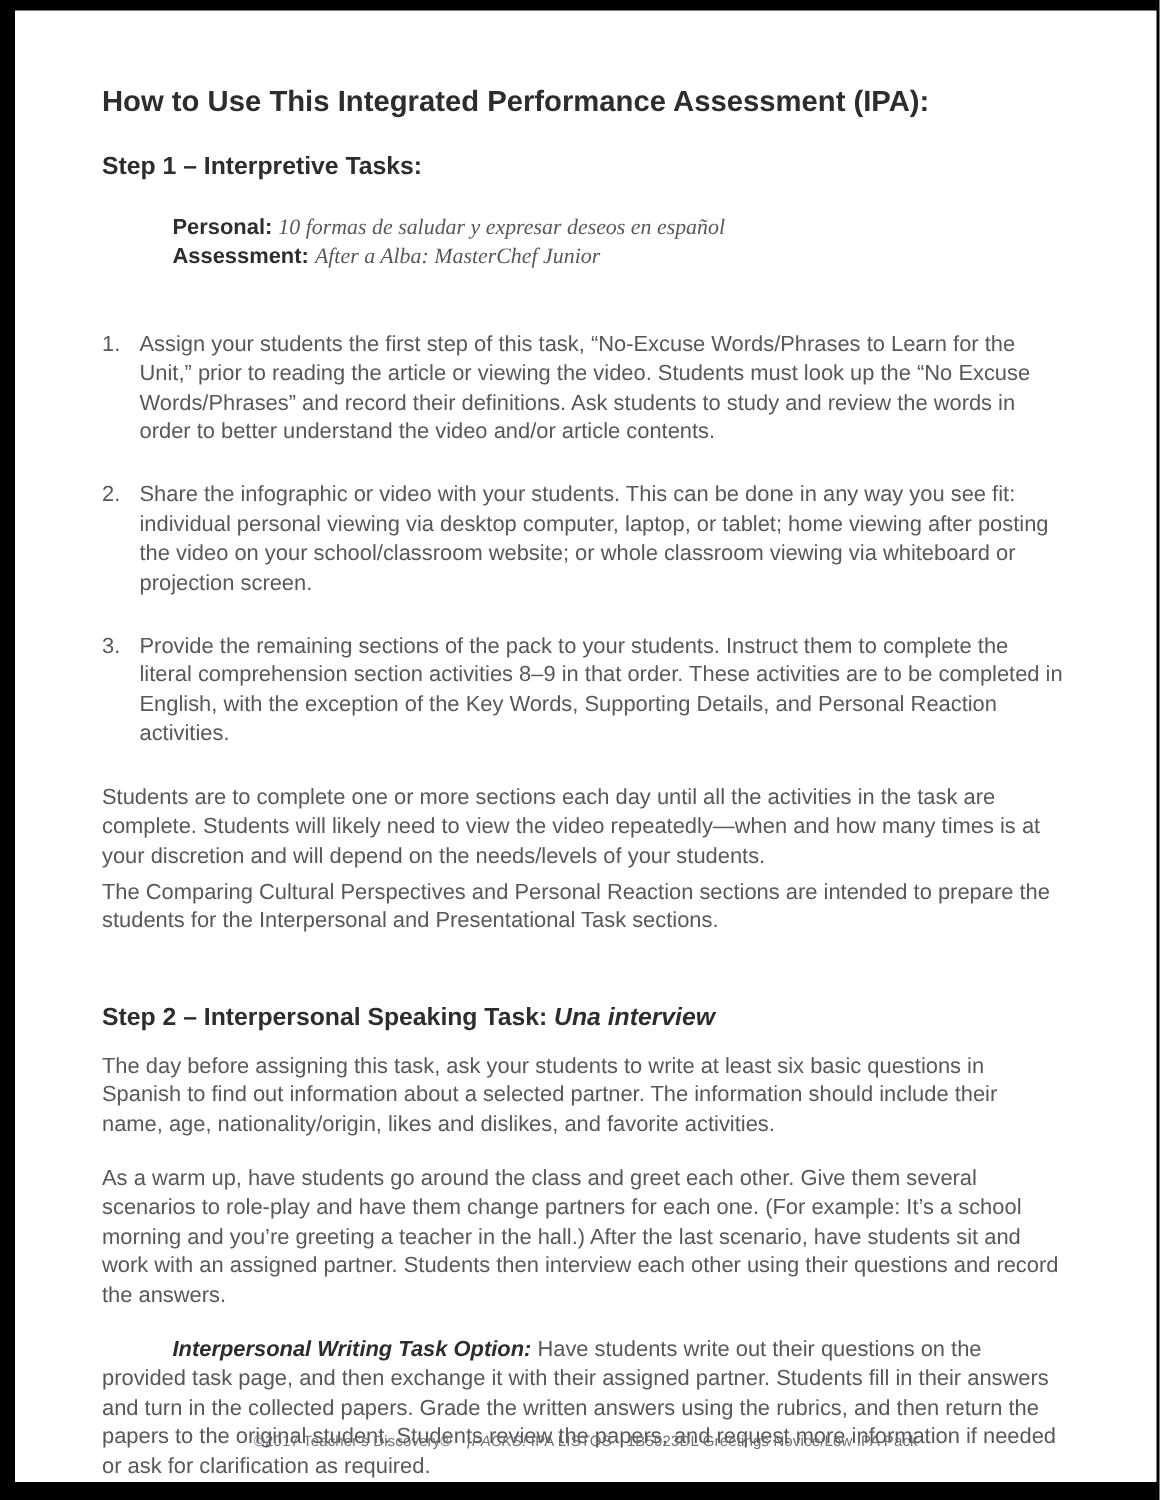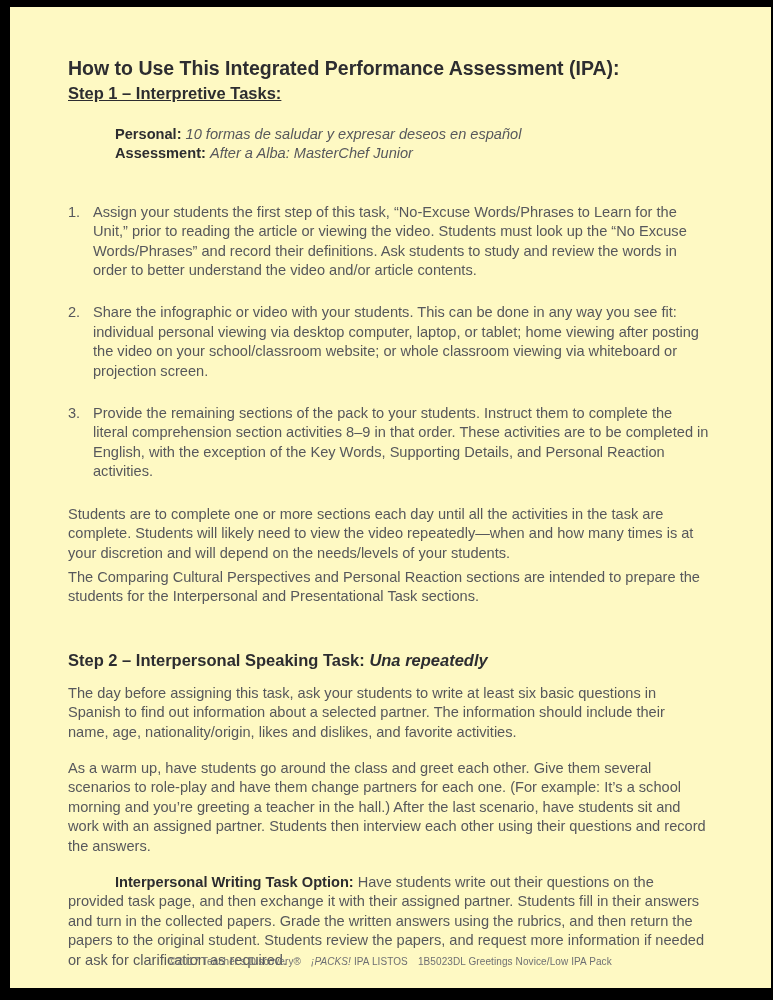--- a/index.html
+++ b/index.html
@@ -6,54 +6,54 @@
   html, body { width: 773px; height: 1000px; }
   body {
     background: #000;
     position: relative;
     font-family: "Liberation Sans", sans-serif;
     overflow: hidden;
   }
   .page {
     position: absolute;
     top: 7px; left: 10px; right: 2px; bottom: 12px;
-    background: #fef9c3;
+    background: #ffffff;
   }
   .content {
     padding: 49px 62px 0 58px;
     color: #57585c;
     font-size: 14.6px;
     line-height: 19.4px;
   }
   .title {
     font-size: 19.5px;
     line-height: 24px;
     font-weight: bold;
     color: #2d2d30;
   }
   .step-heading {
     font-size: 16.5px;
     line-height: 21px;
     font-weight: bold;
     color: #2d2d30;
   }
-  .step1-heading { margin-top: 3px; text-decoration: underline; }
+  .step1-heading { margin-top: 21px; }
   .media-block { margin: 21px 0 0 47px; }
   .media-line b { color: #2d2d30; }
-  .media-line i { color: #57585c; }
+  .media-line i { color: #57585c; font-family: Liberation Serif, serif; }
   .instruction-list { margin-top: 39px; list-style: none; }
   .instruction-item { display: flex; margin-bottom: 23px; }
   .item-num { width: 25px; flex: 0 0 25px; }
   .para { margin-top: 17px; }
   .para-first { margin-top: 5px; }
   .step2-heading { margin-top: 43px; }
   .step2-heading em { font-style: italic; }
   .step2-para1 { margin-top: 13px; }
   .indent-para { text-indent: 47px; }
-  .indent-para b { color: #2d2d30; }
+  .indent-para b { color: #2d2d30; font-style: italic; }
   .footer {
     position: absolute;
     bottom: 21px; left: 0; right: 0;
     text-align: center;
     font-size: 10px;
     color: #6e6f73;
     letter-spacing: 0.1px;
   }
   .footer .gap { display: inline-block; width: 10px; }
 </style>
@@ -89,21 +89,21 @@
       </li>
       <li class="instruction-item">
         <span class="item-num">3.</span>
         <span class="item-text">Provide the remaining sections of the pack to your students. Instruct them to complete the literal comprehension section activities 8–9 in that order. These activities are to be completed in English, with the exception of the Key Words, Supporting Details, and Personal Reaction activities.</span>
       </li>
     </ol>
 
     <p class="para">Students are to complete one or more sections each day until all the activities in the task are complete. Students will likely need to view the video repeatedly—when and how many times is at your discretion and will depend on the needs/levels of your students.</p>
     <p class="para para-first">The Comparing Cultural Perspectives and Personal Reaction sections are intended to prepare the students for the Interpersonal and Presentational Task sections.</p>
 
-    <h2 class="step-heading step2-heading"><span>Step 2 – Interpersonal Speaking Task: </span><em>Una repeatedly</em></h2>
+    <h2 class="step-heading step2-heading"><span>Step 2 – Interpersonal Speaking Task: </span><em>Una interview</em></h2>
 
     <p class="para step2-para1">The day before assigning this task, ask your students to write at least six basic questions in Spanish to find out information about a selected partner. The information should include their name, age, nationality/origin, likes and dislikes, and favorite activities.</p>
     <p class="para">As a warm up, have students go around the class and greet each other. Give them several scenarios to role-play and have them change partners for each one. (For example: It’s a school morning and you’re greeting a teacher in the hall.) After the last scenario, have students sit and work with an assigned partner. Students then interview each other using their questions and record the answers.</p>
 
     <p class="para indent-para">
       <b>Interpersonal Writing Task Option:</b>
       <span>Have students write out their questions on the provided task page, and then exchange it with their assigned partner. Students fill in their answers and turn in the collected papers. Grade the written answers using the rubrics, and then return the papers to the original student. Students review the papers, and request more information if needed or ask for clarification as required.</span>
     </p>
 
   </div>

